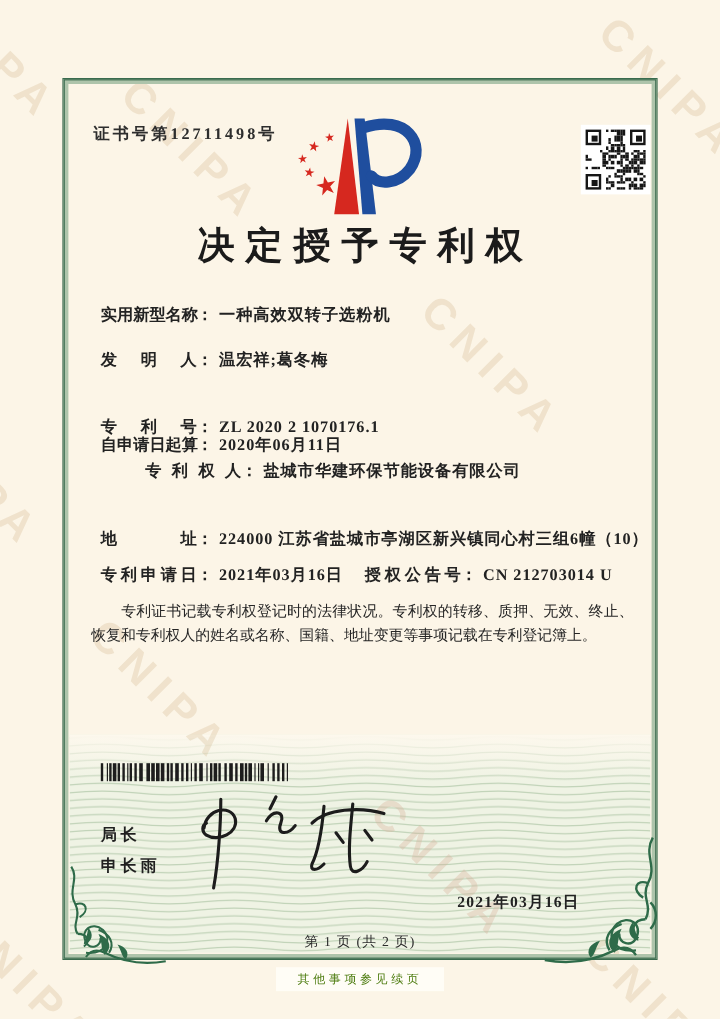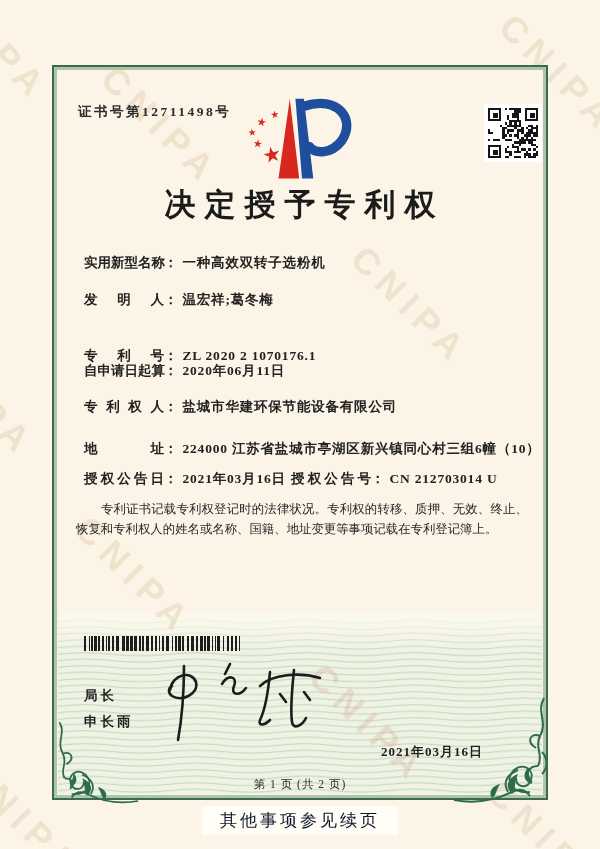--- a/index.html
+++ b/index.html
@@ -63,21 +63,21 @@
                font-weight:bold; font-size:13.5px; letter-spacing:3px; color:#1f1f1f; }
   .dir-name  { left:84px; top:713px; font-family:"Liberation Sans","DejaVu Sans",sans-serif;
                font-weight:bold; font-size:13.5px; letter-spacing:3px; color:#1f1f1f; }
   .autograph { left:152px; top:660px; width:180px; height:84px; }
 
   .issue-date { left:352px; top:743px; width:160px; text-align:center; font-size:13px; font-weight:bold; letter-spacing:1px; }
 
   .page-info { left:52px; top:777px; width:496px; text-align:center; font-size:11.5px; letter-spacing:1px; color:#2b2b2b; }
 
   .note-wrap { left:52px; top:806px; width:496px; text-align:center; }
-  .note { display:inline-block; background:#fffdf6; padding:3px 18px; font-size:17px; letter-spacing:3px; color:#0f172a; }
+  .note { display:inline-block; background:#fffdf6; padding:3px 18px; font-size:10px; letter-spacing:3px; color:#4d7c0f; }
 
   .flourish { z-index:5; pointer-events:none; }
   .fl-left  { left:48px; top:710px; width:98px; height:98px; transform:scaleX(-1); }
   .fl-right { left:452px; top:696px; width:98px; height:112px; }
 </style>
 </head>
 <body>
 
 <span class="wm" style="left:-48px; top:-26px;">CNIPA</span>
 <span class="wm" style="left:520px; top:6px;">CNIPA</span>
@@ -283,30 +283,30 @@
   </div>
   <div class="row" style="top:291px;">
     <span class="lbl">发明人</span><span>：</span><span class="val">温宏祥;葛冬梅</span>
   </div>
   <div class="row" style="top:347px;">
     <span class="lbl">专利号</span><span>：</span><span class="val">ZL 2020 2 1070176.1</span>
   </div>
   <div class="row" style="top:362px;">
     <span class="lbl">自申请日起算</span><span>：</span><span class="val">2020年06月11日</span>
   </div>
-  <div class="row" style="top:398px;">
+  <div class="row" style="top:384px;margin-left:37px;">
     <span class="lbl">专利权人</span><span>：</span><span class="val">盐城市华建环保节能设备有限公司</span>
   </div>
   <div class="row" style="top:440px;">
     <span class="lbl">地址</span><span>：</span><span class="val">224000 江苏省盐城市亭湖区新兴镇同心村三组6幢（10）</span>
   </div>
   <div class="row" style="top:470px;">
-    <span class="lbl">授权公告日</span><span>：</span><span class="val">2021年03月16日</span>
-  </div>
-  <div class="row" style="left:291px; top:470px;">
+    <span class="lbl">专利申请日</span><span>：</span><span class="val">2021年03月16日</span>
+  </div>
+  <div class="row" style="left:304px; top:470px;">
     <span class="lbl">授权公告号</span><span>：</span><span class="val">CN 212703014 U</span>
   </div>
 
   <div class="abs paras">
     <p>专利证书记载专利权登记时的法律状况。专利权的转移、质押、无效、终止、恢复和专利权人的姓名或名称、国籍、地址变更等事项记载在专利登记簿上。</p>
   </div>
 
   <div class="abs barcode" id="barcode">
       <div class="bar" style="left: 0px; width: 2px;"></div>
       <div class="bar" style="left: 5px; width: 1px;"></div>

